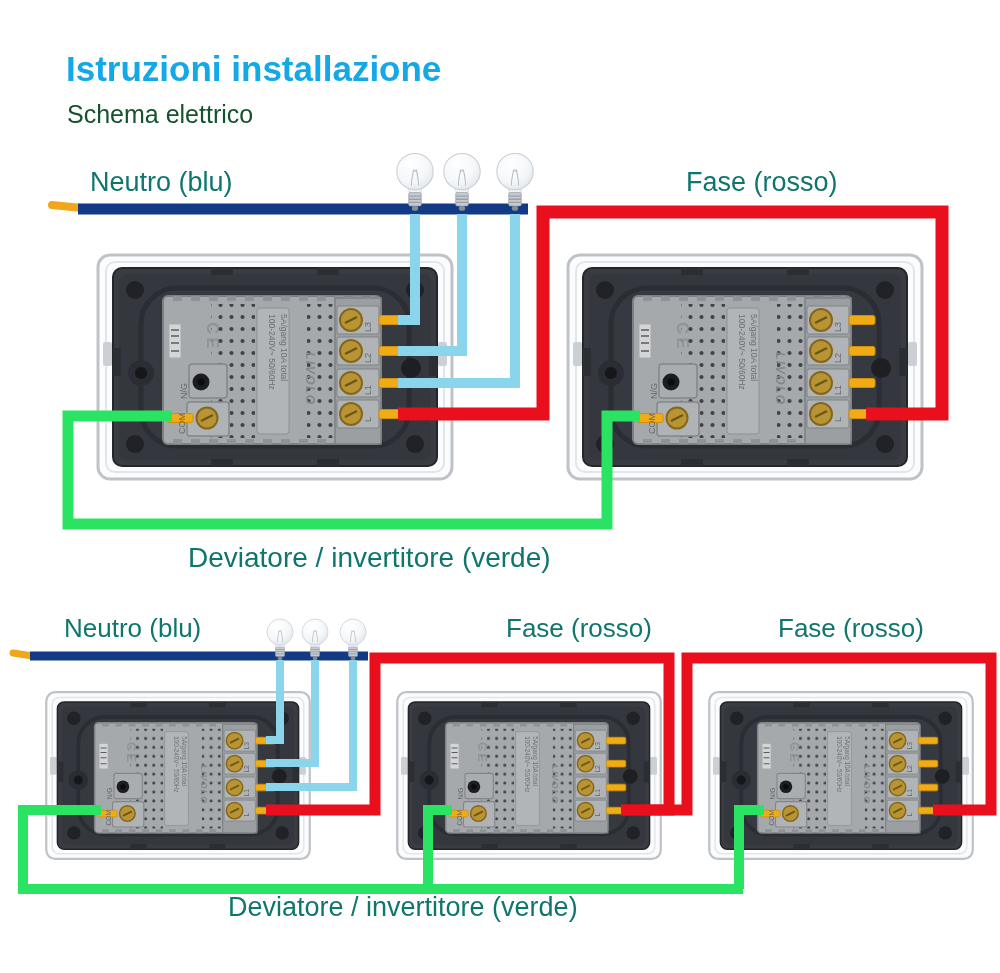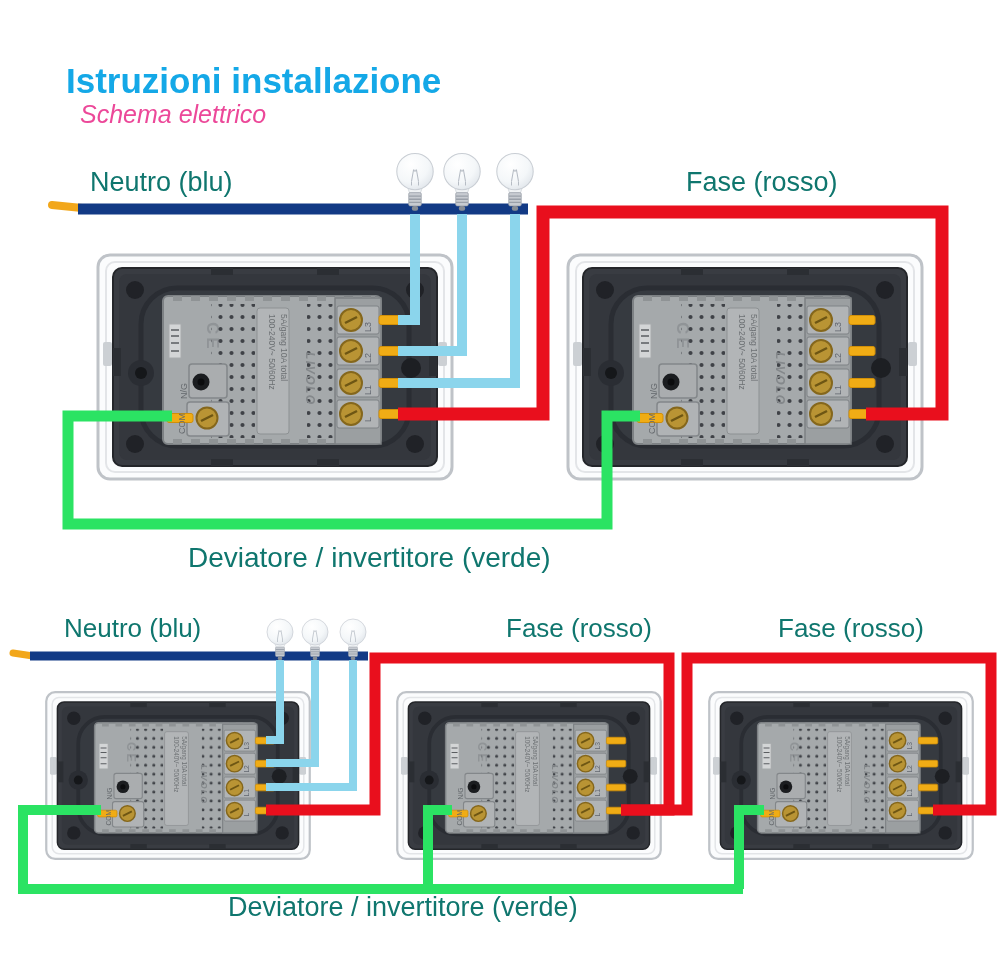--- a/index.html
+++ b/index.html
@@ -1,21 +1,21 @@
 <!DOCTYPE html>
 <html><head>
 <meta charset="utf-8">
 <style>
   html,body{margin:0;padding:0;background:#ffffff;}
   #stage{position:relative;width:1000px;height:973px;background:#fff;overflow:hidden;
          font-family:"Liberation Sans",sans-serif;}
   #scene{position:absolute;left:0;top:0;}
   .lbl{position:absolute;color:#0f766e;white-space:nowrap;line-height:1.1;}
-  .title{left:66px;top:50px;font-size:35px;font-weight:700;color:#14a8e7;margin-top:12px;}
-  .subtitle{left:80px;top:101px;font-size:25px;color:#ec4899;font-style:italic;}
+  .title{left:66px;top:50px;font-size:35px;font-weight:700;color:#14a8e7;}
+  .subtitle{left:67px;top:101px;font-size:25px;color:#14532d;}
   .neutro1{left:90px;top:168px;font-size:27px;}
   .fase1{left:686px;top:168px;font-size:27px;}
   .dev1{left:188px;top:543px;font-size:28px;}
   .neutro2{left:64px;top:614px;font-size:26px;}
   .fase2a{left:506px;top:614px;font-size:26px;}
   .fase2b{left:778px;top:614px;font-size:26px;}
   .dev2{left:228px;top:893px;font-size:27px;}
   svg text{font-family:"Liberation Sans",sans-serif;}
 </style>
 </head>

